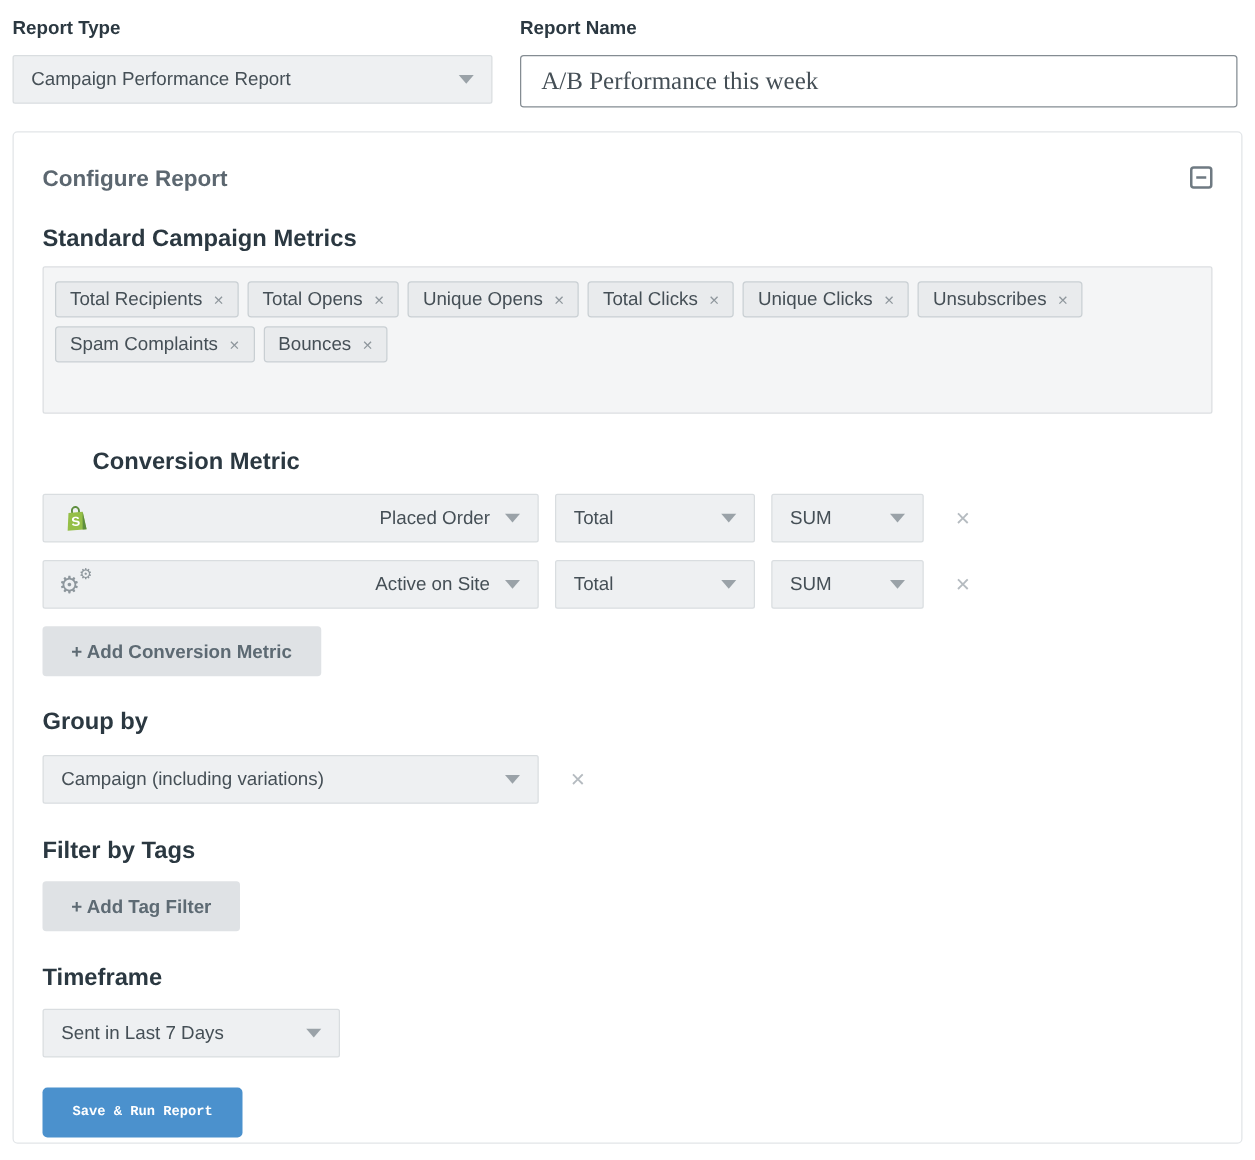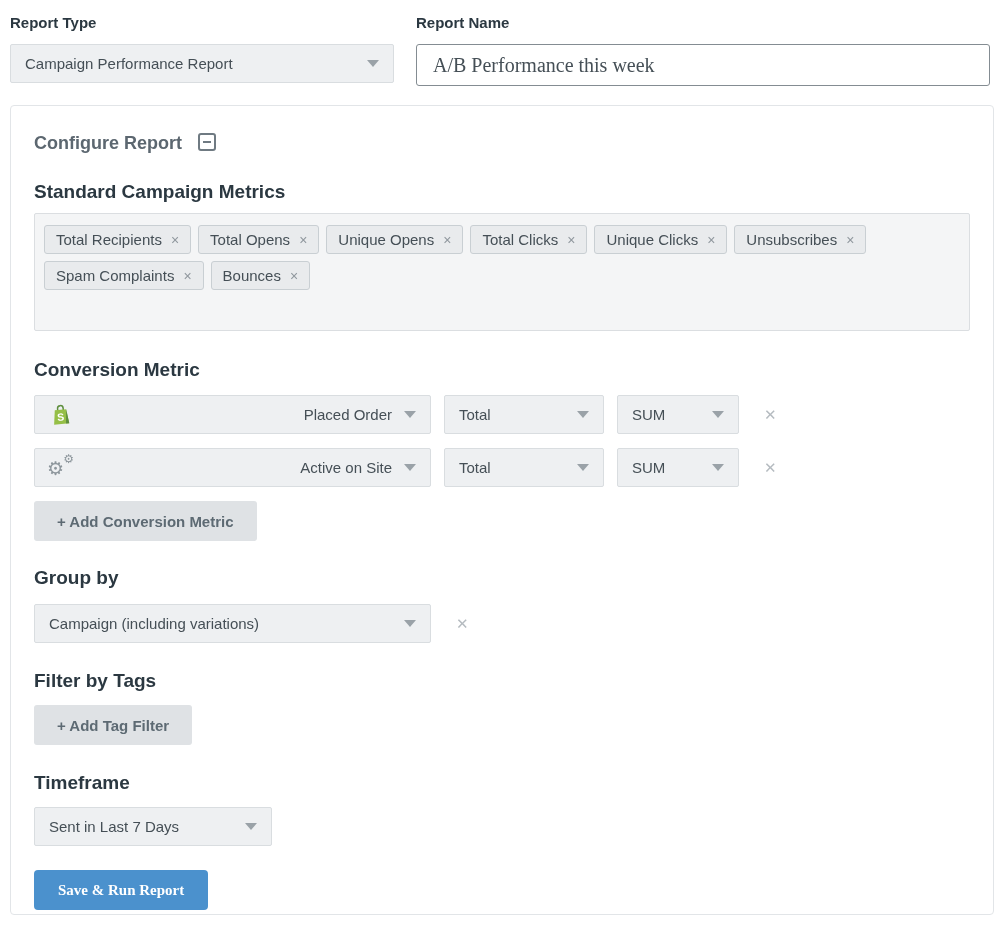--- a/index.html
+++ b/index.html
@@ -28,31 +28,31 @@
     width: 100%; height: 42px; background: #fff; border: 1px solid #848c92; border-radius: 3px;
     font-family: Liberation Serif, serif; font-size: 20px; color: #454f56; padding: 0 16px;
   }
 
   
   .card {
     margin: 19px 10px 0 10px; height: 810px;
     border: 1px solid #e2e5e8; border-radius: 4px; background: #fff;
     padding: 27px 23px 22px 23px;
   }
-  .card-header { display: flex; align-items: flex-start; gap: 16px; }
+  .card-header { display: flex; justify-content: space-between; align-items: flex-start; gap: 16px; }
   .card-title { font-size: 18px; font-weight: 600; color: #5c6770; }
   .collapse-btn {
     width: 18px; height: 18px; border: 2px solid #6f7a82; border-radius: 3px;
     display: flex; align-items: center; justify-content: center; cursor: pointer; background: #fff;
   }
   .collapse-btn .minus-line { width: 8px; height: 2px; background: #6f7a82; }
 
   .section-label { font-size: 19px; font-weight: 700; color: #2b3841; }
   .lbl-metrics { margin-top: 27px; margin-bottom: 10px; }
-  .lbl-conversion { margin-top: 28px; margin-bottom: 14px; }
+  .lbl-conversion { margin-top: 28px; margin-bottom: 14px; margin-left: 40px; }
   .lbl-groupby { margin-top: 26px; margin-bottom: 15px; }
   .lbl-filtertags { margin-top: 27px; margin-bottom: 13px; }
   .lbl-timeframe { margin-top: 27px; margin-bottom: 13px; }
 
   
   .metrics-box {
     height: 118px; background: #f4f5f6; border: 1px solid #dbdee1; border-radius: 2px;
     padding: 11px 9px; display: flex; flex-wrap: wrap; gap: 7px 7px; align-content: flex-start; align-items: center;
   }
   .tag {
@@ -81,22 +81,22 @@
   }
 
   .group-row { display: flex; align-items: center; }
   .group-select { width: 397px; }
   .group-remove { margin-left: 25px; color: #b5bbc0; font-size: 15px; cursor: pointer; }
 
   .timeframe-select { width: 238px; }
 
   .btn-save {
     display: inline-block; margin-top: 24px; background: #4b91cd; border: none; border-radius: 4px;
-    height: 40px; padding: 0 24px; font-family: Liberation Serif, serif;
-    font-size: 15px; font-weight: 700; color: #ffffff; cursor: pointer;
+    height: 40px; padding: 0 24px; font-family: Liberation Mono, monospace;
+    font-size: 11px; font-weight: 700; color: #ffffff; cursor: pointer;
   }
 </style>
 </head>
 <body>
 
 <div class="top-row">
   <div class="field-col-left">
     <div class="field-label">Report Type</div>
     <div class="select">
       <span class="sel-label">Campaign Performance Report</span>

